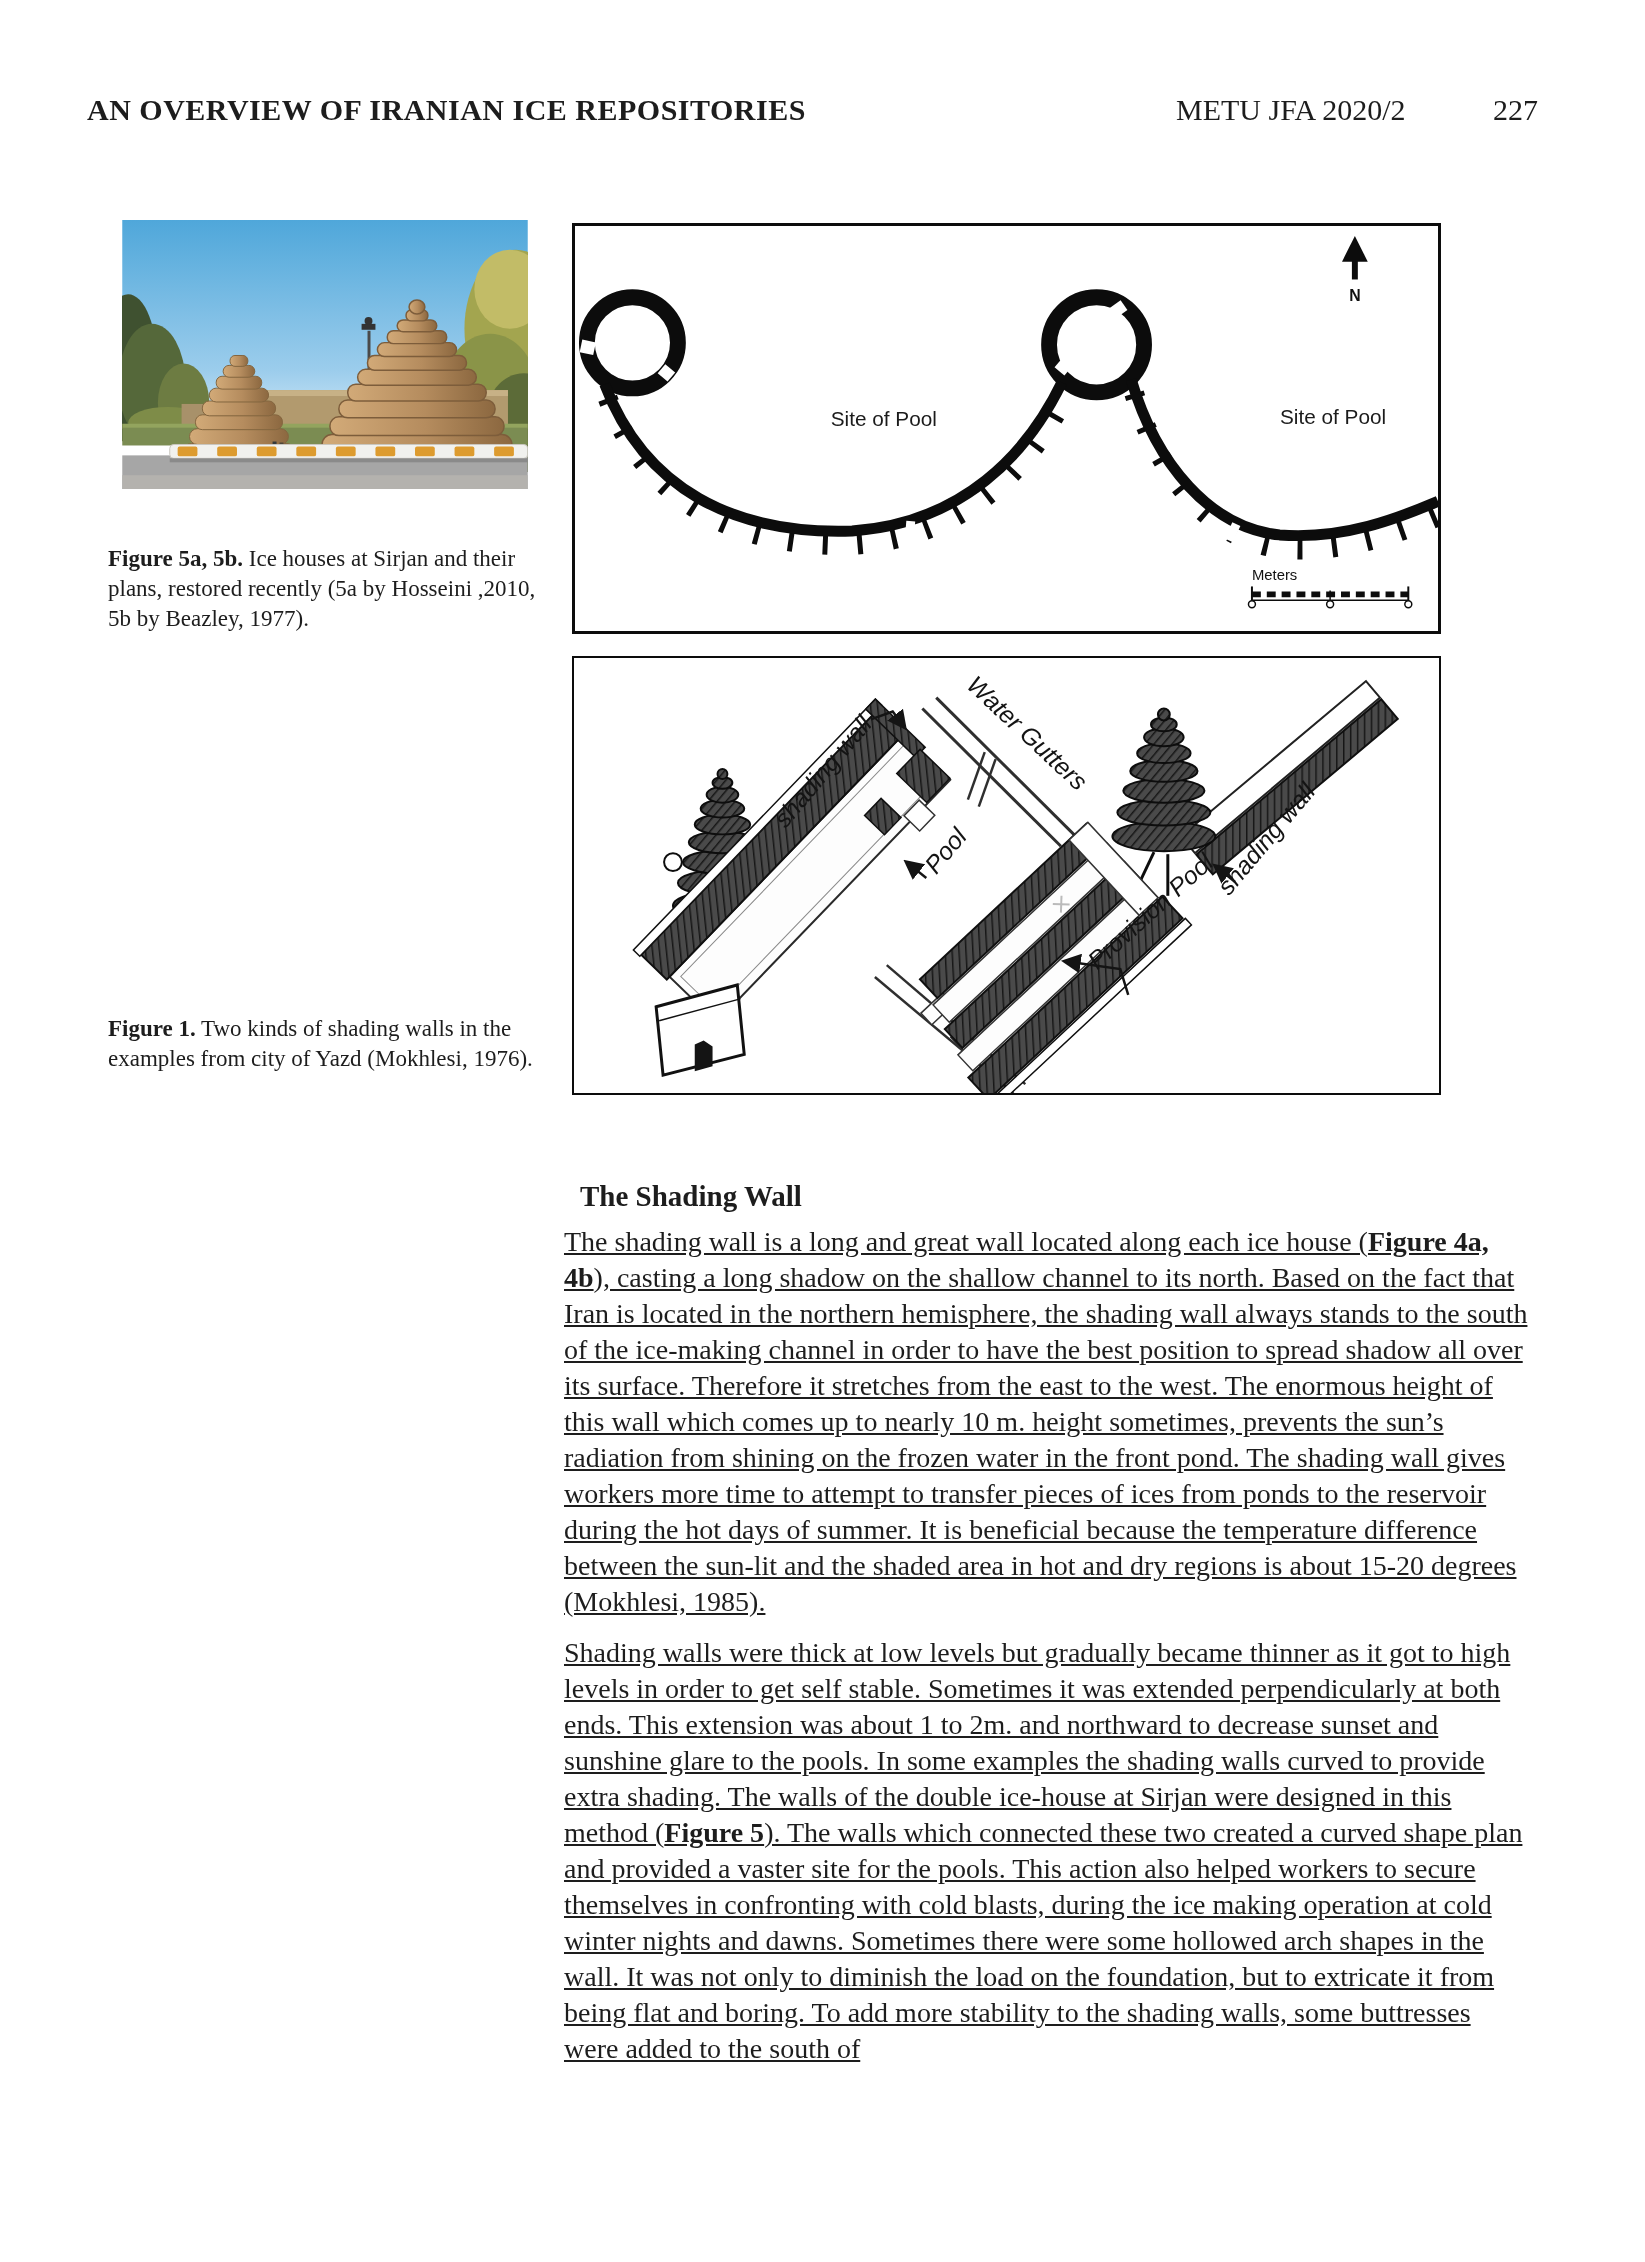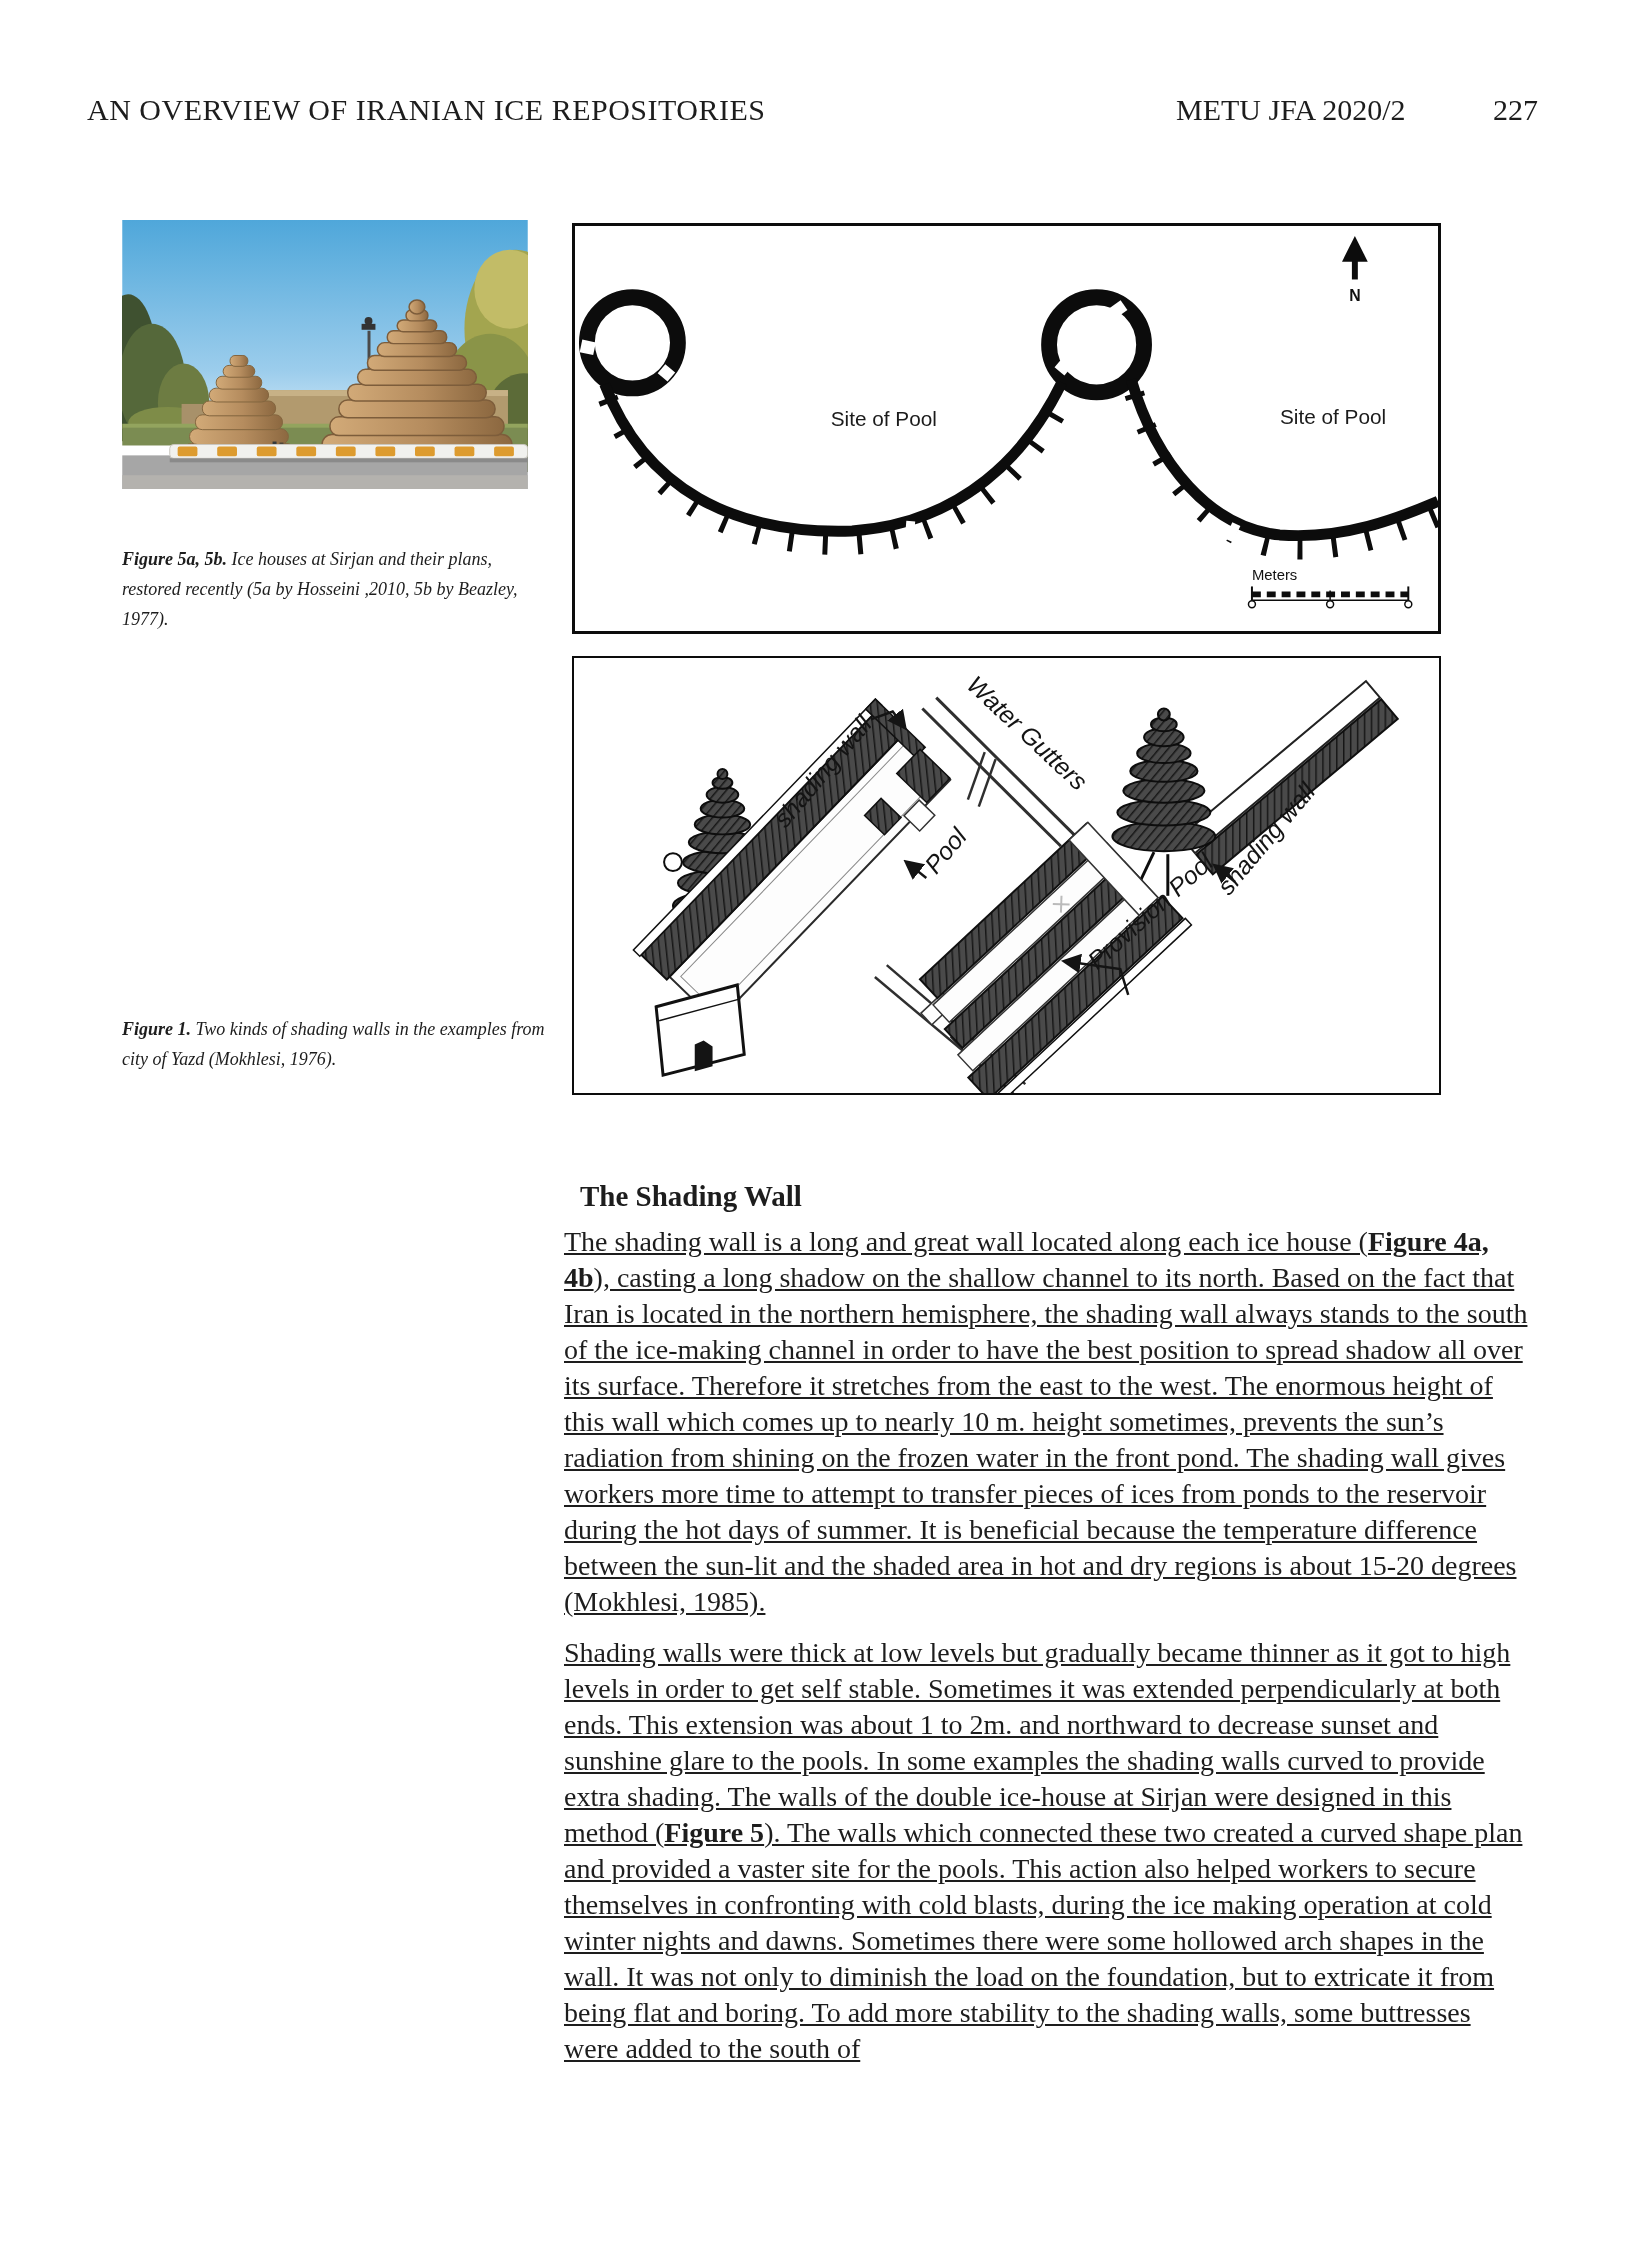--- a/index.html
+++ b/index.html
@@ -1,27 +1,27 @@
 <!DOCTYPE html>
 <html><head>
 <meta charset="utf-8">
 <style>
   html,body{margin:0;padding:0;background:#ffffff;}
   .page{position:relative;width:1645px;height:2262px;background:#ffffff;
         font-family:"Liberation Serif", serif;color:#1d1d1d;overflow:hidden;}
   
-  .hdr-title{position:absolute;left:87px;top:93px;font-size:30px;letter-spacing:0.5px;white-space:nowrap;}
+  .hdr-title{position:absolute;left:87px;top:93px;font-size:30px;letter-spacing:0.5px;white-space:nowrap;font-weight:bold;}
   .hdr-journal{position:absolute;left:1176px;top:93px;font-size:30px;white-space:nowrap;}
   .hdr-page{position:absolute;left:1493px;top:93px;font-size:30px;}
   
   .photo{position:absolute;left:122px;top:220px;width:406px;height:269px;}
   .figbox{position:absolute;background:#fff;box-sizing:border-box;}
   .planbox{left:572px;top:223px;width:869px;height:411px;border:3px solid #0c0c0c;}
   .axonbox{left:572px;top:656px;width:869px;height:439px;border:2px solid #0c0c0c;}
-  .caption{position:absolute;left:122px;font-size:18px;line-height:30px;width:444px;font-style:italic;}
+  .caption{position:absolute;left:108px;font-size:23px;line-height:30px;width:444px;}
   .cap1{top:544px;width:432px;}
   .cap2{top:1014px;}
   .caption b{font-weight:bold;}
   
   .article{position:absolute;left:564px;top:1178px;width:965px;font-size:28px;line-height:36px;text-align:left;}
   .article h2{font-size:29px;line-height:36px;margin:0 0 10px 16px;font-weight:bold;}
   .article p{margin:0 0 15px 0;text-decoration:underline;}
   .b{font-weight:bold;}
   svg text{user-select:none;}
   .planlabel{font-family:"Liberation Sans", sans-serif;font-size:21px;fill:#1b1b1b;}

